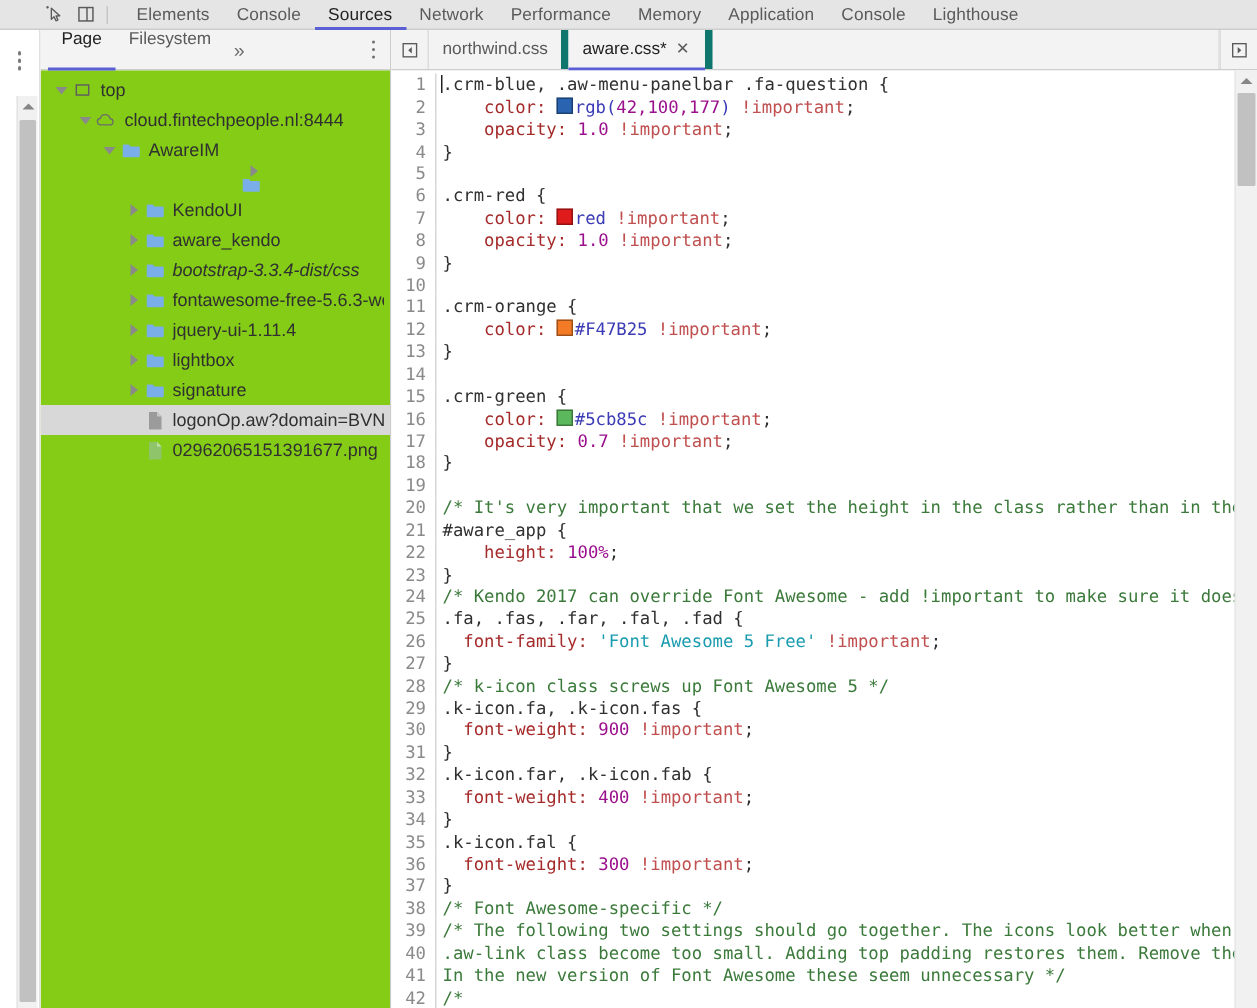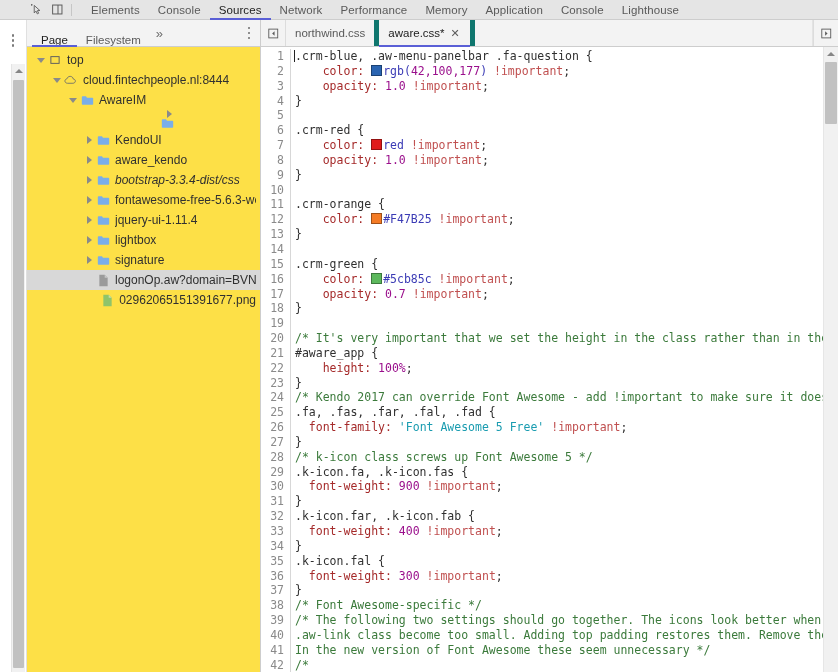--- a/index.html
+++ b/index.html
@@ -118,21 +118,21 @@
     min-height: 0;
   }
   .nav-tabbar {
     height: 26px; min-height: 26px;
     display: flex; align-items: stretch;
     background: #f3f3f3;
     border-bottom: 1px solid #cdcdcd;
     padding-left: 5px;
   }
   .nav-tab {
-    display: flex; align-items: flex-end;
+    display: flex; align-items: flex-start;
     padding: 0 9px;
     font-size: 11.5px;
     color: #5a5a5a;
     cursor: pointer;
     position: relative;
   }
   .nav-tab.active { color: #222; }
   .nav-tab.active::after {
     content: "";
     position: absolute; left: 0; right: 0; bottom: -1px;
@@ -154,21 +154,21 @@
     width: 2.5px; height: 2.5px; background: #6e6e6e;
     border-radius: 50%; display: block;
   }
 
   .tree {
     flex: 1;
     overflow: hidden;
     padding-top: 3px;
     font-size: 12px;
     color: #303030;
-    background: #fde047;
+    background: #84cc16;
   }
   .tree-row {
     display: flex; align-items: center;
     height: 20px;
     white-space: nowrap;
     cursor: pointer;
     padding-right: 4px;
   }
   .tree-row.selected { background: #d8d8d8; }
   .twisty {
@@ -517,21 +517,21 @@
           <div class="tree-row selected" style="padding-left: 56px;">
             <span class="twisty"></span>
             <span class="tree-icon">
               <svg width="11" height="13" viewBox="0 0 12 15">
                 <path d="M1.2 0.8 L7.4 0.8 L10.8 4.2 L10.8 14.2 L1.2 14.2 Z" fill="#9b9b9b"></path>
                 <path d="M7.4 0.8 L7.4 4.2 L10.8 4.2 Z" fill="#c8c8c8"></path>
               </svg>
             </span>
             <span class="tree-label">logonOp.aw?domain=BVNL&amp;</span>
           </div>
-          <div class="tree-row" style="padding-left: 56px; justify-content: flex-end;">
+          <div class="tree-row" style="padding-left: 56px;">
             <span class="twisty"></span>
             <span class="tree-icon">
               <svg width="11" height="13" viewBox="0 0 12 15">
                 <path d="M1.2 0.8 L7.4 0.8 L10.8 4.2 L10.8 14.2 L1.2 14.2 Z" fill="#8fc46a"></path>
                 <path d="M7.4 0.8 L7.4 4.2 L10.8 4.2 Z" fill="#c3e0ac"></path>
               </svg>
             </span>
             <span class="tree-label">02962065151391677.png</span>
           </div>
         </div>

